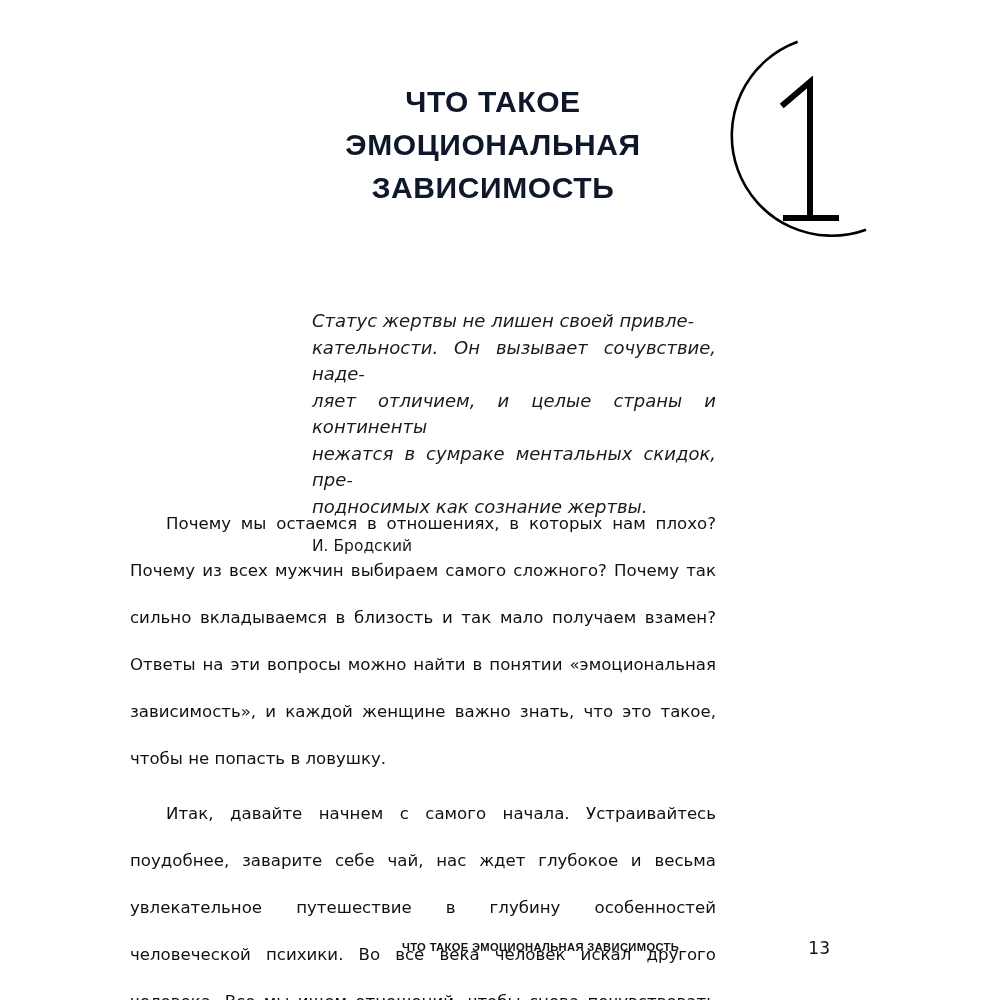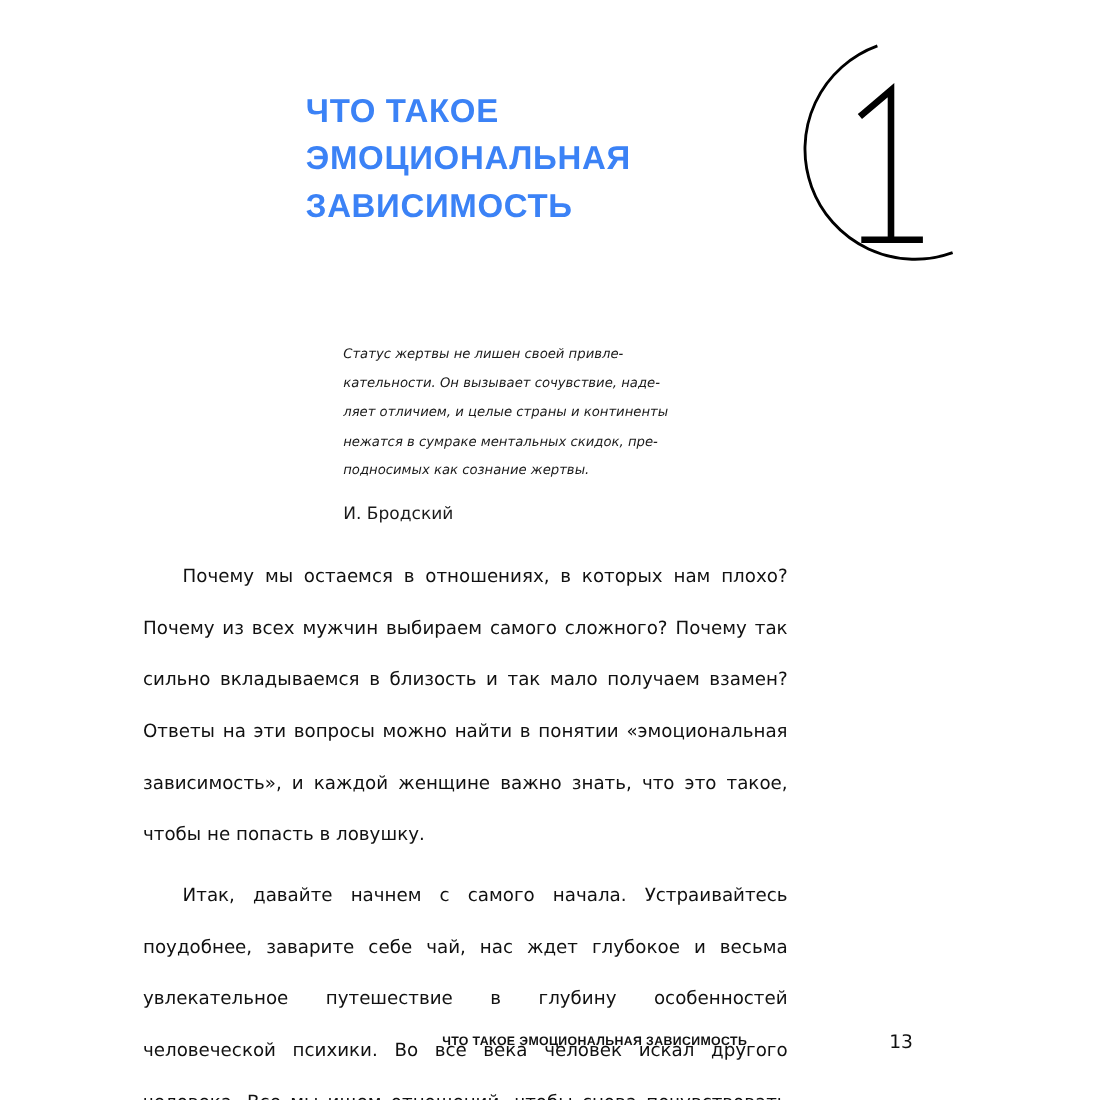--- a/index.html
+++ b/index.html
@@ -42,42 +42,42 @@
   }
   .chapter-number-circle svg {
     display: block;
   }
 
   .chapter-title {
     position: absolute;
     right: 212px;
     top: 52px;
     width: 430px;
-    text-align: left;
+    text-align: center;
     font-family: "Liberation Sans", sans-serif;
     font-weight: 700;
     font-size: 30px;
     line-height: 43px;
     letter-spacing: 0.6px;
-    color: #3b82f6;
+    color: #0f172a;
     text-transform: uppercase;
     white-space: pre-line;
   }
 
   
   .epigraph {
     position: absolute;
     left: 312px;
     top: 308px;
     width: 404px;
   }
   .epigraph-text {
     font-family: "DejaVu Sans", sans-serif;
     font-style: italic;
-    font-size: 12px;
+    font-size: 18px;
     line-height: 26.5px;
     text-align: justify;
     color: #1a1a1a;
     white-space: pre-line;
   }
   .epigraph-author {
     margin-top: 14px;
     text-align: left;
     font-family: "DejaVu Sans", sans-serif;
     font-size: 15.5px;

